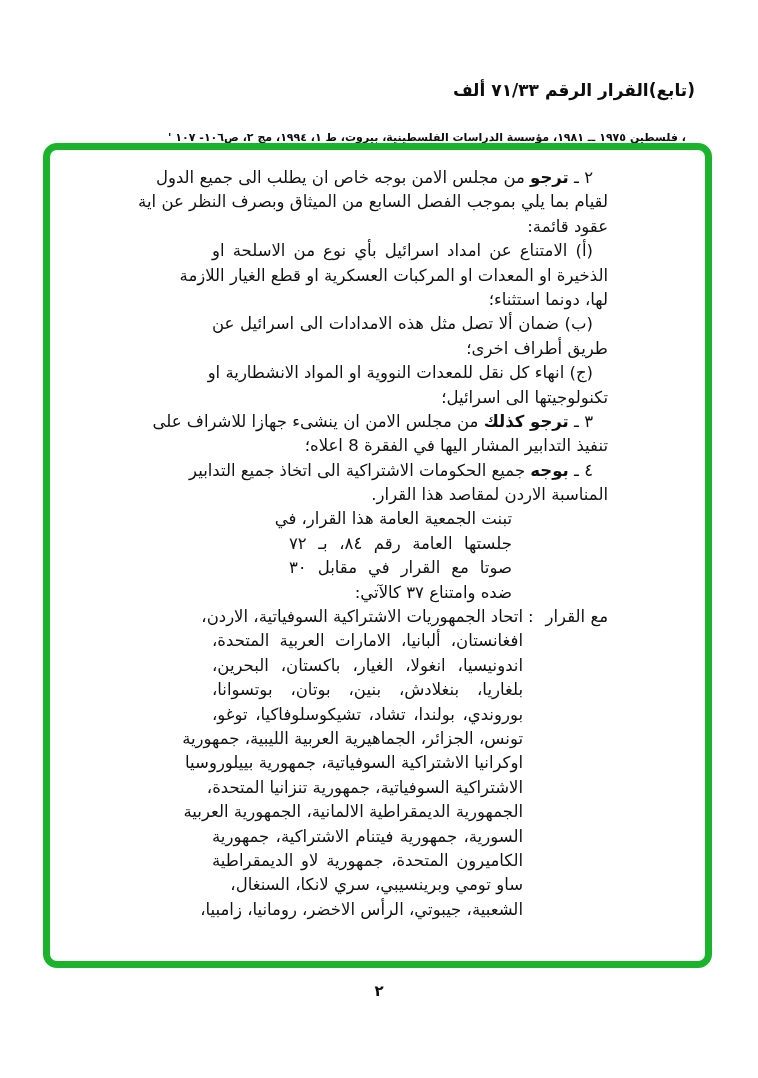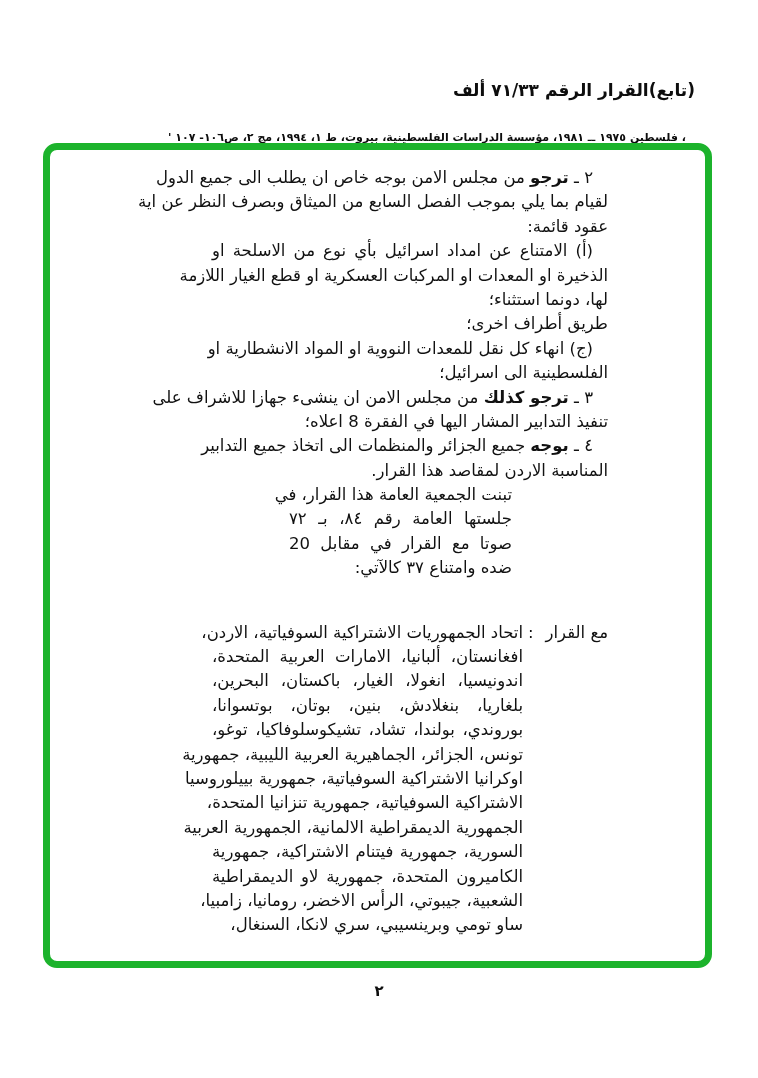--- a/index.html
+++ b/index.html
@@ -53,21 +53,21 @@
 
   .block { position: relative; }
   .block.narrow { width: 247px; margin-right: 96px; }
 
   .hang { position: relative; }
   .hang .vote-label {
     position: absolute; right: 0; top: 0; width: 80px;
     height: 24.4px; line-height: 24.4px;
     display: flex; justify-content: space-between;
   }
-  .hang .vote-list { width: 335px; margin-right: 85px; margin-top: 40px; }
+  .hang .vote-list { width: 335px; margin-right: 85px; }
 
   .pagenum {
     position: absolute; top: 982px; left: 0; right: 0;
     text-align: center; font-weight: bold; font-size: 15px;
     direction: rtl;
   }
 </style>
 </head>
 <body>
 
@@ -84,58 +84,59 @@
         <div class="line jl indent"><span>٢ ـ </span><span class="b">ترجو</span><span> من مجلس الامن بوجه خاص ان يطلب الى جميع الدول</span></div>
         <div class="line jl"><span>لقيام بما يلي بموجب الفصل السابع من الميثاق وبصرف النظر عن اية</span></div>
         <div class="line rl"><span>عقود قائمة:</span></div>
       </div>
       <div class="block">
         <div class="line jl indent"><span>(أ) الامتناع عن امداد اسرائيل بأي نوع من الاسلحة او</span></div>
         <div class="line jl"><span>الذخيرة او المعدات او المركبات العسكرية او قطع الغيار اللازمة</span></div>
         <div class="line rl"><span>لها، دونما استثناء؛</span></div>
       </div>
       <div class="block">
+        <div class="line jl indent"><span>(ب) ضمان ألا تصل مثل هذه الامدادات الى اسرائيل عن</span></div>
         <div class="line rl"><span>طريق أطراف اخرى؛</span></div>
       </div>
       <div class="block">
         <div class="line jl indent"><span>(ج) انهاء كل نقل للمعدات النووية او المواد الانشطارية او</span></div>
-        <div class="line rl"><span>الفلسطينية الى اسرائيل؛</span></div>
+        <div class="line rl"><span>تكنولوجيتها الى اسرائيل؛</span></div>
       </div>
       <div class="block">
         <div class="line jl indent"><span>٣ ـ </span><span class="b">ترجو كذلك</span><span> من مجلس الامن ان ينشىء جهازا للاشراف على</span></div>
         <div class="line rl"><span>تنفيذ التدابير المشار اليها في الفقرة 8 اعلاه؛</span></div>
       </div>
       <div class="block">
-        <div class="line jl indent"><span>٤ ـ </span><span class="b">بوجه</span><span> جميع الجزائر والمنظمات الى اتخاذ جميع التدابير</span></div>
+        <div class="line jl indent"><span>٤ ـ </span><span class="b">بوجه</span><span> جميع الحكومات الاشتراكية الى اتخاذ جميع التدابير</span></div>
         <div class="line rl"><span>المناسبة الاردن لمقاصد هذا القرار.</span></div>
       </div>
       <div class="block narrow">
         <div class="line jl"><span>تبنت الجمعية العامة هذا القرار، في</span></div>
         <div class="line jl"><span>جلستها العامة رقم ٨٤، بـ ٧٢</span></div>
-        <div class="line jl"><span>صوتا مع القرار في مقابل 20</span></div>
+        <div class="line jl"><span>صوتا مع القرار في مقابل ٣٠</span></div>
         <div class="line rl"><span>ضده وامتناع ٣٧ كالآتي:</span></div>
       </div>
       <div class="block hang">
         <div class="vote-label">
           <span>مع القرار</span>
           <span>:</span>
         </div>
         <div class="vote-list">
           <div class="line jl"><span>اتحاد الجمهوريات الاشتراكية السوفياتية، الاردن،</span></div>
           <div class="line jl"><span>افغانستان، ألبانيا، الامارات العربية المتحدة،</span></div>
           <div class="line jl"><span>اندونيسيا، انغولا، الغيار، باكستان، البحرين،</span></div>
           <div class="line jl"><span>بلغاريا، بنغلادش، بنين، بوتان، بوتسوانا،</span></div>
           <div class="line jl"><span>بوروندي، بولندا، تشاد، تشيكوسلوفاكيا، توغو،</span></div>
           <div class="line jl"><span>تونس، الجزائر، الجماهيرية العربية الليبية، جمهورية</span></div>
           <div class="line jl"><span>اوكرانيا الاشتراكية السوفياتية، جمهورية بييلوروسيا</span></div>
           <div class="line jl"><span>الاشتراكية السوفياتية، جمهورية تنزانيا المتحدة،</span></div>
           <div class="line jl"><span>الجمهورية الديمقراطية الالمانية، الجمهورية العربية</span></div>
           <div class="line jl"><span>السورية، جمهورية فيتنام الاشتراكية، جمهورية</span></div>
           <div class="line jl"><span>الكاميرون المتحدة، جمهورية لاو الديمقراطية</span></div>
+          <div class="line rl"><span>ساو تومي وبرينسيبي، سري لانكا، السنغال،</span></div>
           <div class="line jl"><span>الشعبية، جيبوتي، الرأس الاخضر، رومانيا، زامبيا،</span></div>
-          <div class="line rl"><span>ساو تومي وبرينسيبي، سري لانكا، السنغال،</span></div>
         </div>
       </div>
     </div>
 
   <div class="pagenum">٢</div>
 
 </div>
 
 </body></html>

